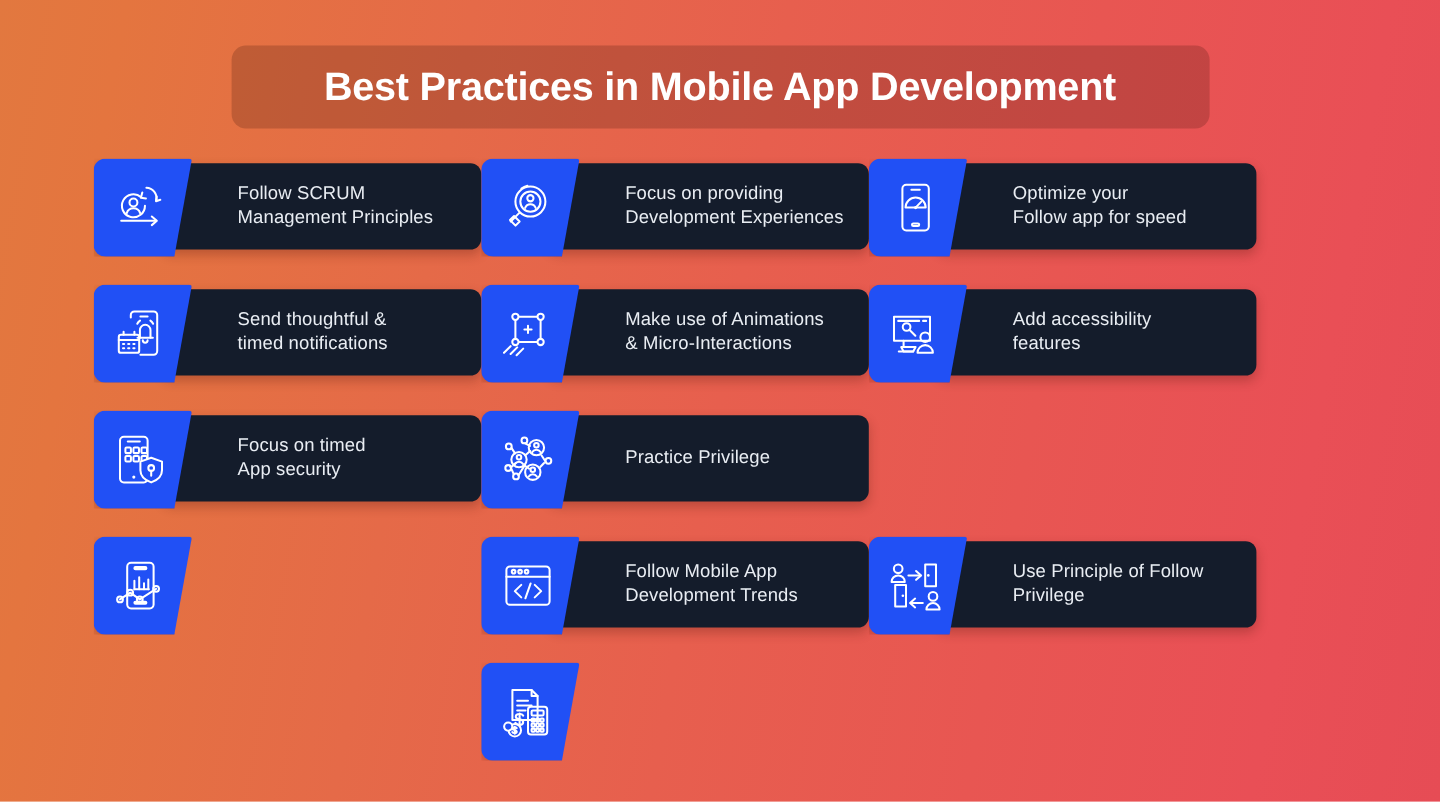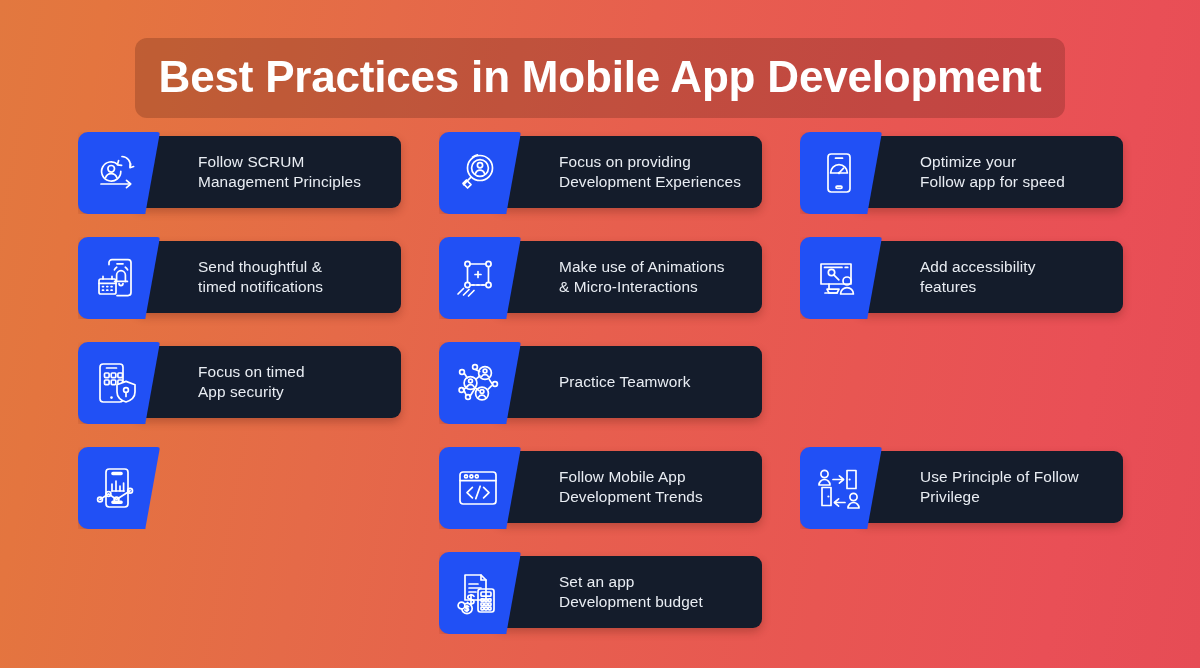--- a/index.html
+++ b/index.html
@@ -26,38 +26,37 @@
     justify-content: center;
   }
   .title-bar {
     background: rgba(60, 20, 10, 0.22);
     border-radius: 12px;
     padding: 17px 24px 19px;
     min-width: 815px;
     text-align: center;
   }
   .title-text {
-    font-size: 44px;
+    font-size: 33px;
     font-weight: bold;
     color: #ffffff;
     letter-spacing: -0.2px;
     line-height: 1;
     white-space: nowrap;
   }
 
   
   .grid {
     position: absolute;
     top: 136px;
     left: 78px;
     width: 1045px;
   }
   .row {
     display: flex;
-    gap: 38px;
     margin-bottom: 33px;
     height: 72px;
   }
 
   
   .card {
     position: relative;
     width: 323px;
     height: 72px;
     flex: 0 0 323px;
@@ -274,21 +273,21 @@
     <rect x="18.2" y="21" width="4.6" height="4.6" rx="1"></rect>
     <rect x="24.9" y="21" width="4.6" height="4.6" rx="1"></rect>
     <path d="M33 22.4l9 3.3v7.2c0 5-4.1 8.4-9 10.1-4.9-1.7-9-5.1-9-10.1v-7.2z" style="fill:#2150f5"></path>
     <circle cx="33" cy="31" r="2.4"></circle>
     <path d="M33 33.4v4"></path>
   </svg>
         </div>
       </div>
       <div class="card">
         <div class="card-body">
-          <div class="card-label">Practice Teamwork</div>
+          <div class="card-label">Practice Privilege</div>
         </div>
         <div class="card-wedge"></div>
         <div class="card-icon-panel">
           <svg viewBox="0 0 48 48">
     <circle cx="31" cy="14" r="6.4"></circle>
     <circle cx="31" cy="12" r="1.9"></circle>
     <path cx="31" d="M27.6 17.6a4 4 0 0 1 6.8 0"></path>
     <circle cx="16.5" cy="24" r="6.4"></circle>
     <circle cx="16.5" cy="22" r="1.9"></circle>
     <path d="M13.1 27.6a4 4 0 0 1 6.8 0"></path>
@@ -362,24 +361,20 @@
     <path d="M23.6 34.8L19.4 38.5l4.2 3.7"></path>
     <path d="M16 29.5H7v18h9z" transform="translate(0,-6)"></path>
     <circle class="fillw" cx="13.4" cy="32.5" r="1.1"></circle>
   </svg>
         </div>
       </div>
     </div>
     <div class="row">
       <div class="card empty"></div>
       <div class="card">
-        <div class="card-body">
-          <div class="card-label">Set an app
-Development budget</div>
-        </div>
         <div class="card-wedge"></div>
         <div class="card-icon-panel">
           <svg viewBox="0 0 48 48">
     <path d="M11 6h16l5 5v20H11z"></path>
     <path d="M27 6v5h5"></path>
     <path d="M15 15h9M15 19h12M15 23h7"></path>
     <path d="M17 25.5v11"></path>
     <path d="M20 27.4a3.2 3.2 0 0 0-3.2-1.4c-1.8 0-3 .9-3 2.2 0 2.9 6.2 1.3 6.2 4.4 0 1.4-1.3 2.4-3.2 2.4a3.4 3.4 0 0 1-3.3-1.6"></path>
     <rect x="24" y="20" width="16" height="23" rx="2.4"></rect>
     <rect x="27" y="23" width="10" height="4.2" rx="1"></rect>

